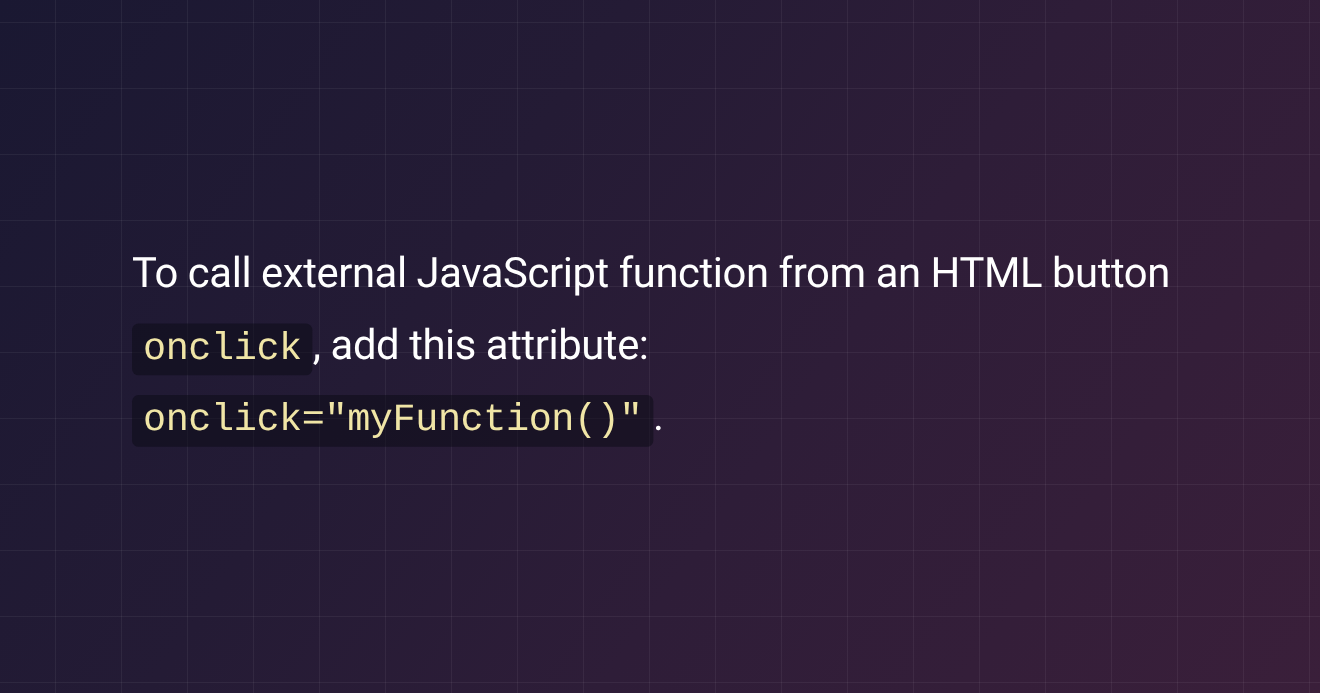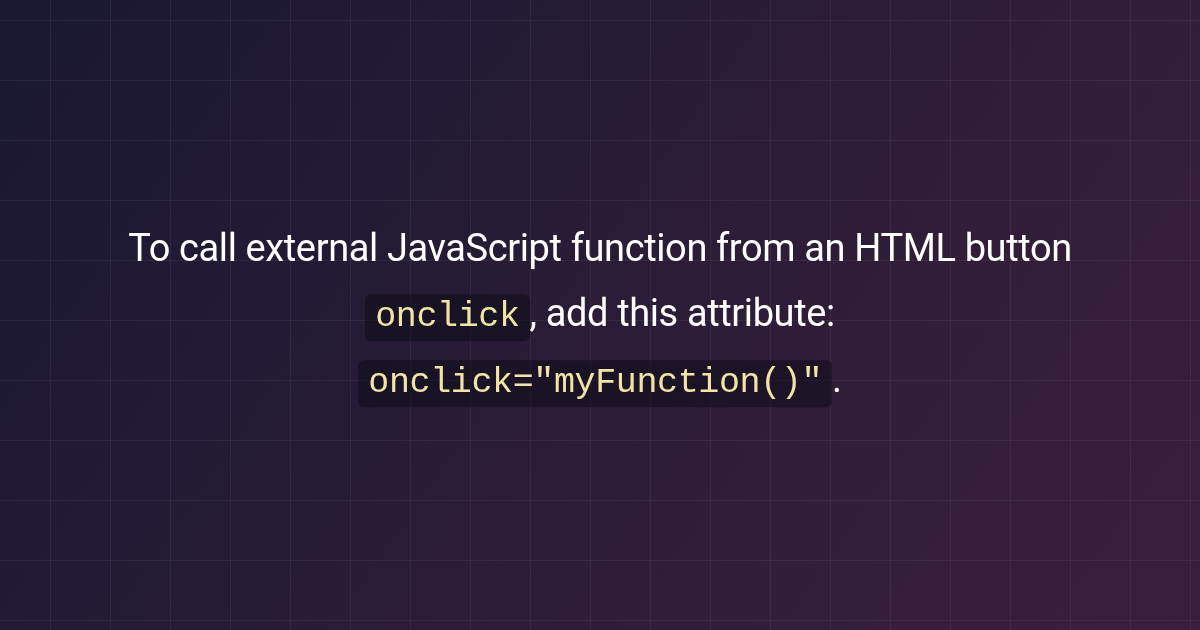--- a/index.html
+++ b/index.html
@@ -30,21 +30,21 @@
       background-position: -10px -40px;
       pointer-events: none;
     }
     
     .content {
       position: absolute;
       top: 50%;
       left: 50%;
       transform: translate(-50%, -50%);
       width: 960px;
-      text-align: center;
+      text-align: left;
     }
     
     .text-block {
       color: #ffffff;
       font-size: 38px;
       line-height: 1.7;
       font-weight: 400;
       letter-spacing: -0.01em;
     }
     

